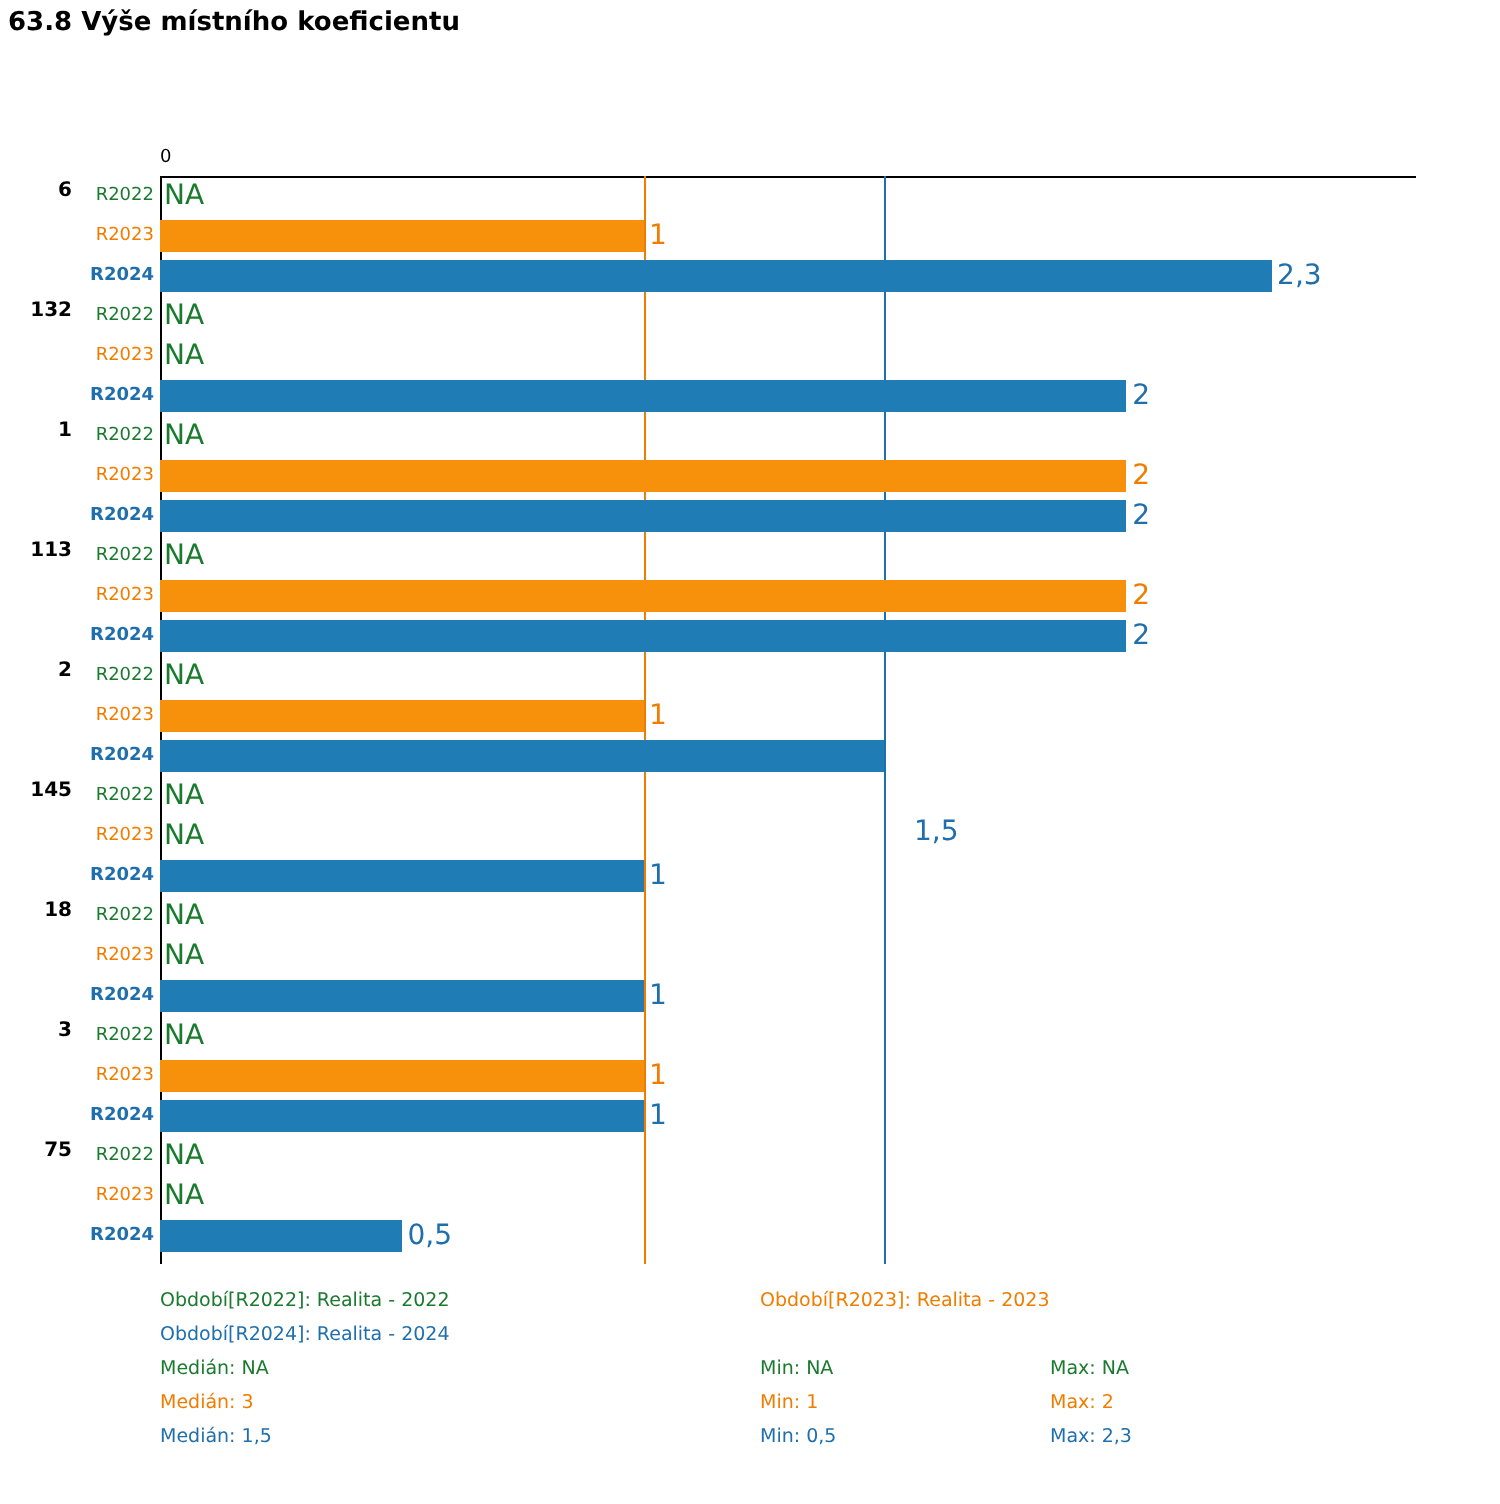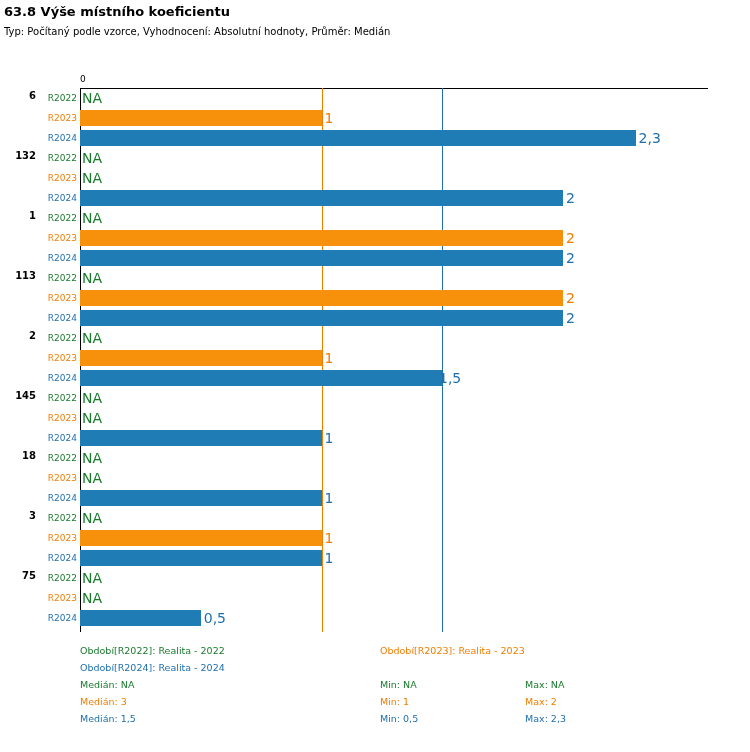--- a/index.html
+++ b/index.html
@@ -98,21 +98,21 @@
     right: 100%;
     margin-right: 3px;
     top: 3px;
     font-size: 9px;
     line-height: 11px;
     text-align: right;
     white-space: nowrap;
   }
   .c2022 { color: #1a7a2e; }
   .c2023 { color: #f07d00; }
-  .c2024 { color: #1f6fad; }
+  .c2024 { color: #1f6fad; font-weight: bold; }
   .bar {
     position: absolute;
     left: 0;
     top: 0;
     height: 16px;
   }
   .bar.b2023 { background: #f7900b; }
   .bar.b2024 { background: #1f7cb4; }
   .bar-val {
     position: absolute;
@@ -148,21 +148,20 @@
   .lc-c { left: 445px; }
   .g { color: #1a7a2e; }
   .o { color: #f07d00; }
   .b { color: #1f6fad; }
 </style>
 </head>
 <body>
 
 <div class="title-block">
   <div class="title-2">63.8 Výše místního koeficientu</div>
-  <div class="subtitle">Typ: Počítaný podle vzorce, Vyhodnocení: Absolutní hodnoty, Průměr: Medián</div>
 </div>
 
 <div class="axis-zero-label">0</div>
 
 <div class="plot" id="plot">
   <div class="axis-top"></div>
 <div class="vline v0" style="left: 0px;"></div>
     <div class="vline v1" style="left: 241.538px;"></div>
     <div class="vline v2" style="left: 362.308px;"></div>
     <div class="group" style="top: 0px;">
@@ -239,21 +238,21 @@
         <div class="bar-val na">NA</div>
       </div>
       <div class="row r1">
         <div class="row-label c2023">R2023</div>
         <div class="bar b2023" style="width: 241.538px;"></div>
         <div class="bar-val v2023" style="left: 244.538px;">1</div>
       </div>
       <div class="row r2">
         <div class="row-label c2024">R2024</div>
         <div class="bar b2024" style="width: 362.308px;"></div>
-        <div class="bar-val v2024" style="left: 359px;">1,5</div>
+        <div class="bar-val v2024" style="left: 377px; margin-top: 38px;">1,5</div>
       </div>
     </div>
     <div class="group" style="top: 300px;">
       <div class="grp-label">145</div>
       <div class="row r0">
         <div class="row-label c2022">R2022</div>
         <div class="bar-val na">NA</div>
       </div>
       <div class="row r1">
         <div class="row-label c2023">R2023</div>

